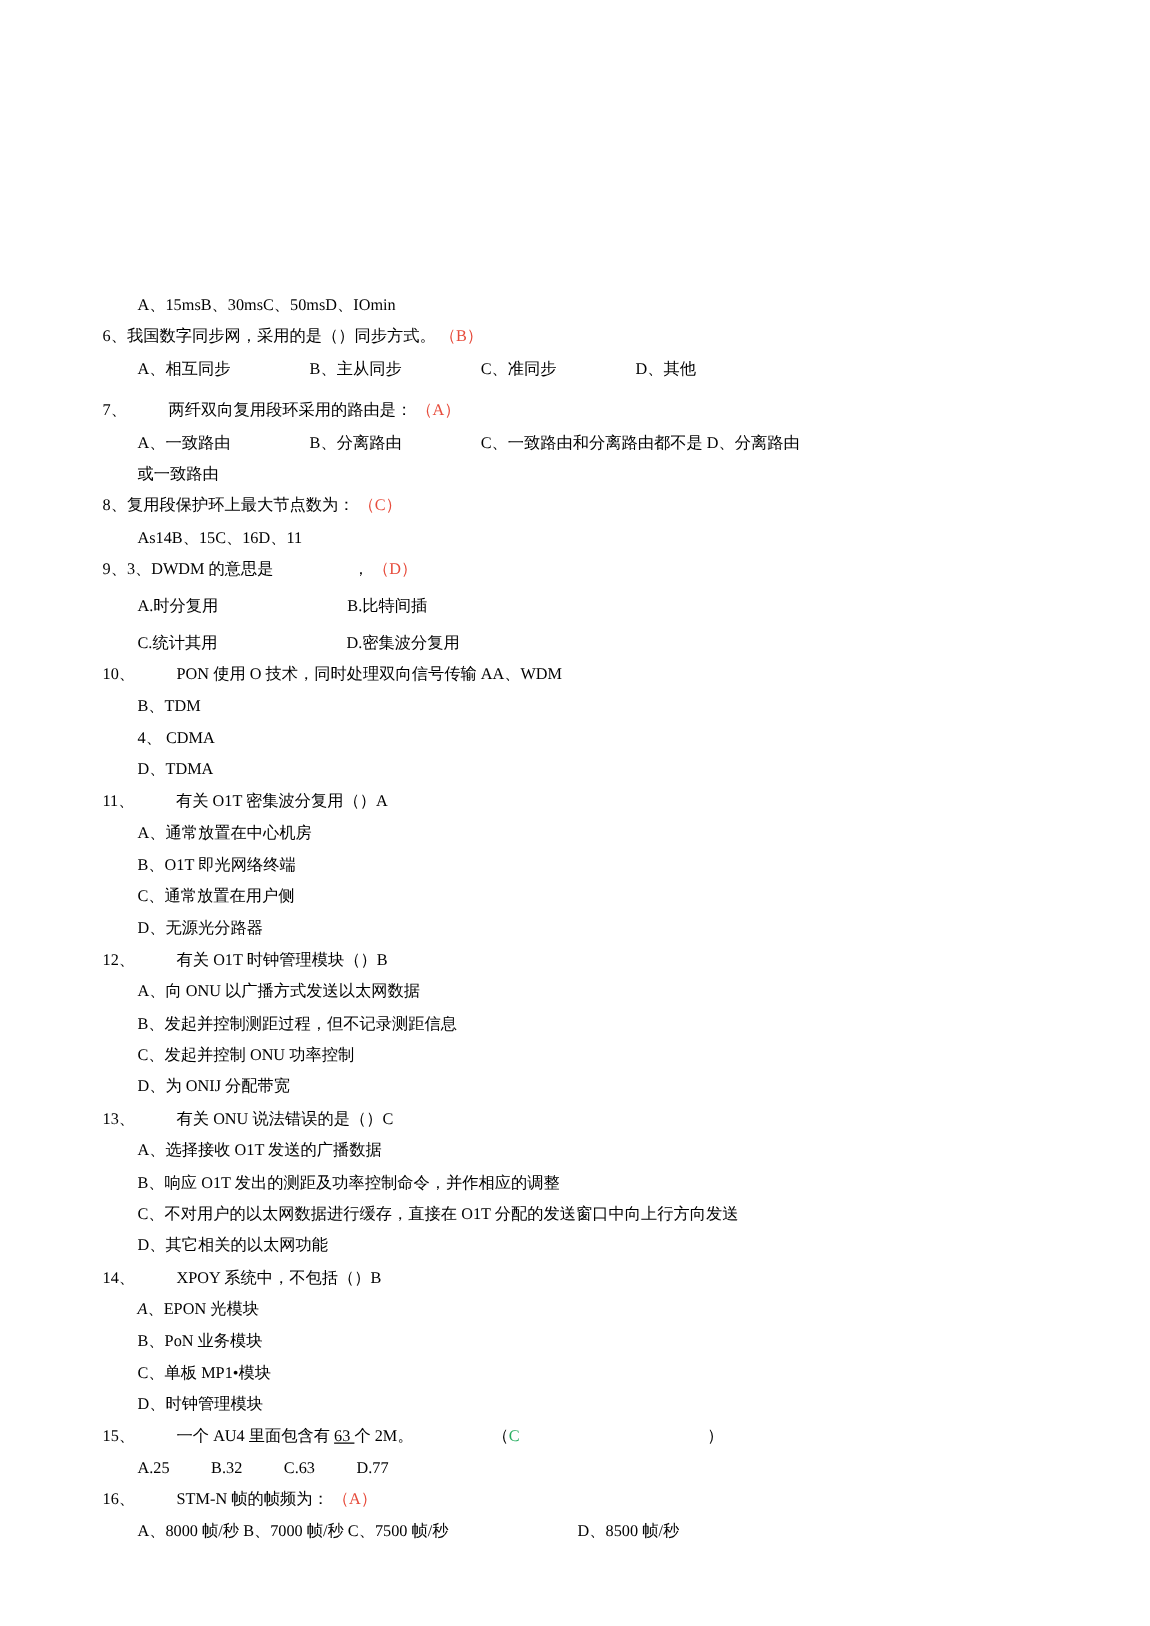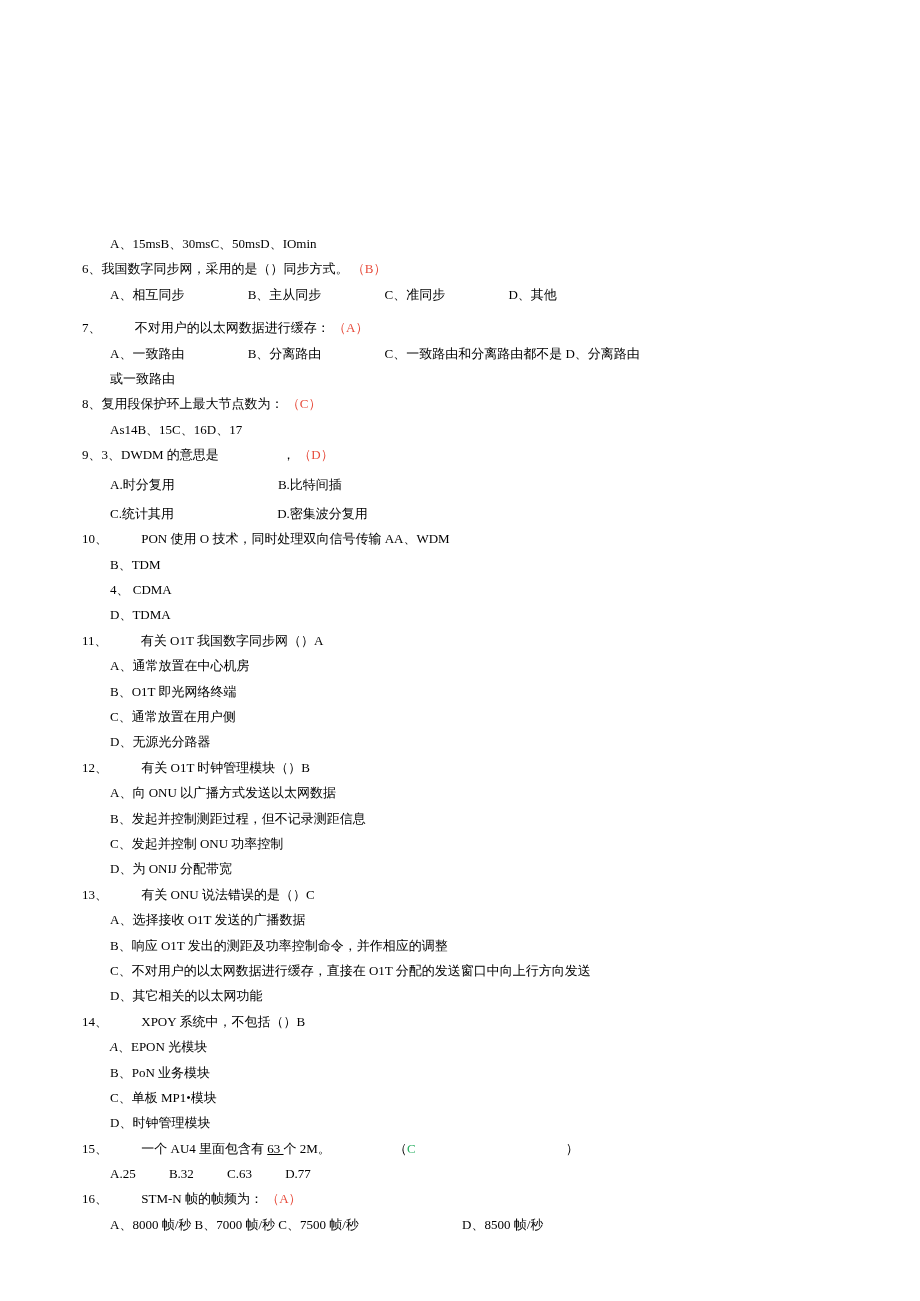--- a/index.html
+++ b/index.html
@@ -39,35 +39,35 @@
 </div>
 <div class="q-line indent">
   <span>A、相互同步</span><span class="spacer-md"></span>
   <span>B、主从同步</span><span class="spacer-md"></span>
   <span>C、准同步</span><span class="spacer-md"></span>
   <span>D、其他</span>
 </div>
 
 <div class="q-line" style="margin-top:10px;">
   <span>7、</span><span class="spacer-sm"></span>
-  <span>不对用户的以太网数据进行缓存：</span>
+  <span>两纤双向复用段环采用的路由是：</span>
   <span class="red">（A）</span>
 </div>
 <div class="q-line indent">
   <span>A、一致路由</span><span class="spacer-md"></span>
   <span>B、分离路由</span><span class="spacer-md"></span>
   <span>C、一致路由和分离路由都不是 D、分离路由</span>
 </div>
 <div class="q-line indent">或一致路由</div>
 
 <div class="q-line">
   <span>8、复用段保护环上最大节点数为：</span>
   <span class="red">（C）</span>
 </div>
-<div class="q-line indent">As14B、15C、16D、17</div>
+<div class="q-line indent">As14B、15C、16D、11</div>
 
 <div class="q-line">
   <span>9、3、DWDM 的意思是</span><span class="spacer-md"></span>
   <span>，</span>
   <span class="red">（D）</span>
 </div>
 <div class="q-line indent" style="margin-top:6px;">
   <span>A.时分复用</span><span class="spacer-lg"></span>
   <span>B.比特间插</span>
 </div>
@@ -79,21 +79,21 @@
 <div class="q-line">
   <span>10、</span><span class="spacer-sm"></span>
   <span>PON 使用 O 技术，同时处理双向信号传输 AA、WDM</span>
 </div>
 <div class="q-line indent">B、TDM</div>
 <div class="q-line indent">4、 CDMA</div>
 <div class="q-line indent">D、TDMA</div>
 
 <div class="q-line">
   <span>11、</span><span class="spacer-sm"></span>
-  <span>有关 O1T 我国数字同步网（）A</span>
+  <span>有关 O1T 密集波分复用（）A</span>
 </div>
 <div class="q-line indent">A、通常放置在中心机房</div>
 <div class="q-line indent">B、O1T 即光网络终端</div>
 <div class="q-line indent">C、通常放置在用户侧</div>
 <div class="q-line indent">D、无源光分路器</div>
 
 <div class="q-line">
   <span>12、</span><span class="spacer-sm"></span>
   <span>有关 O1T 时钟管理模块（）B</span>
 </div>

